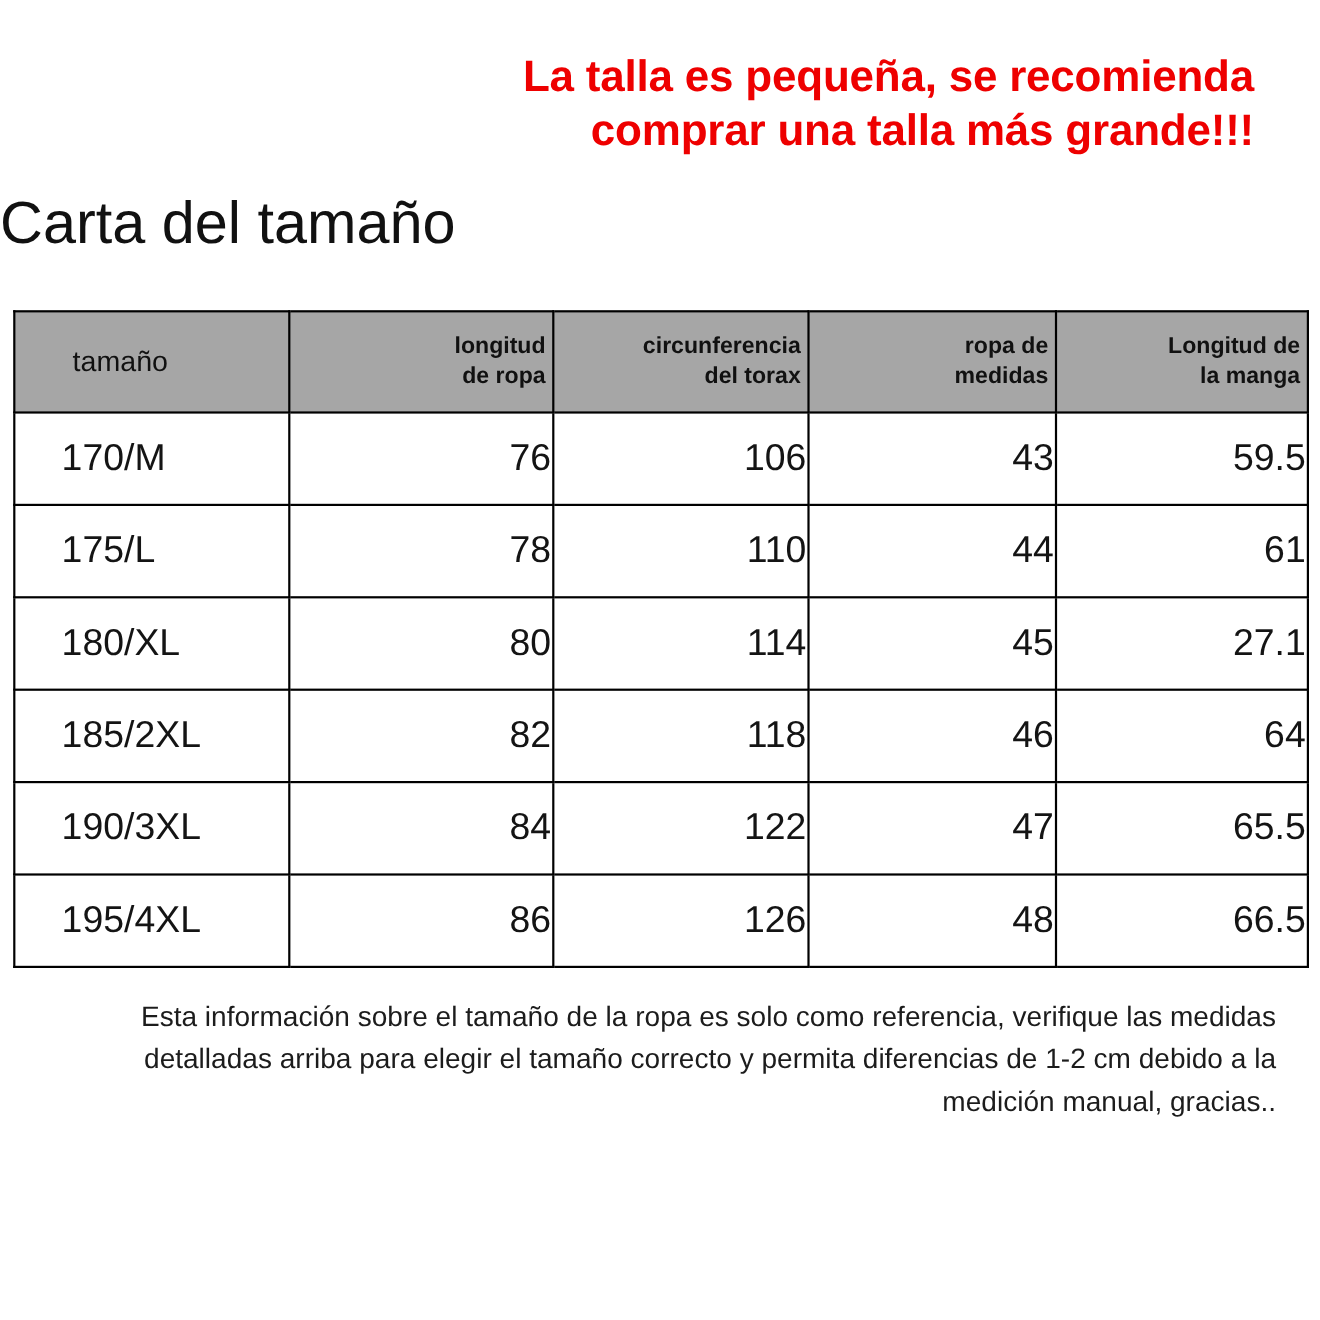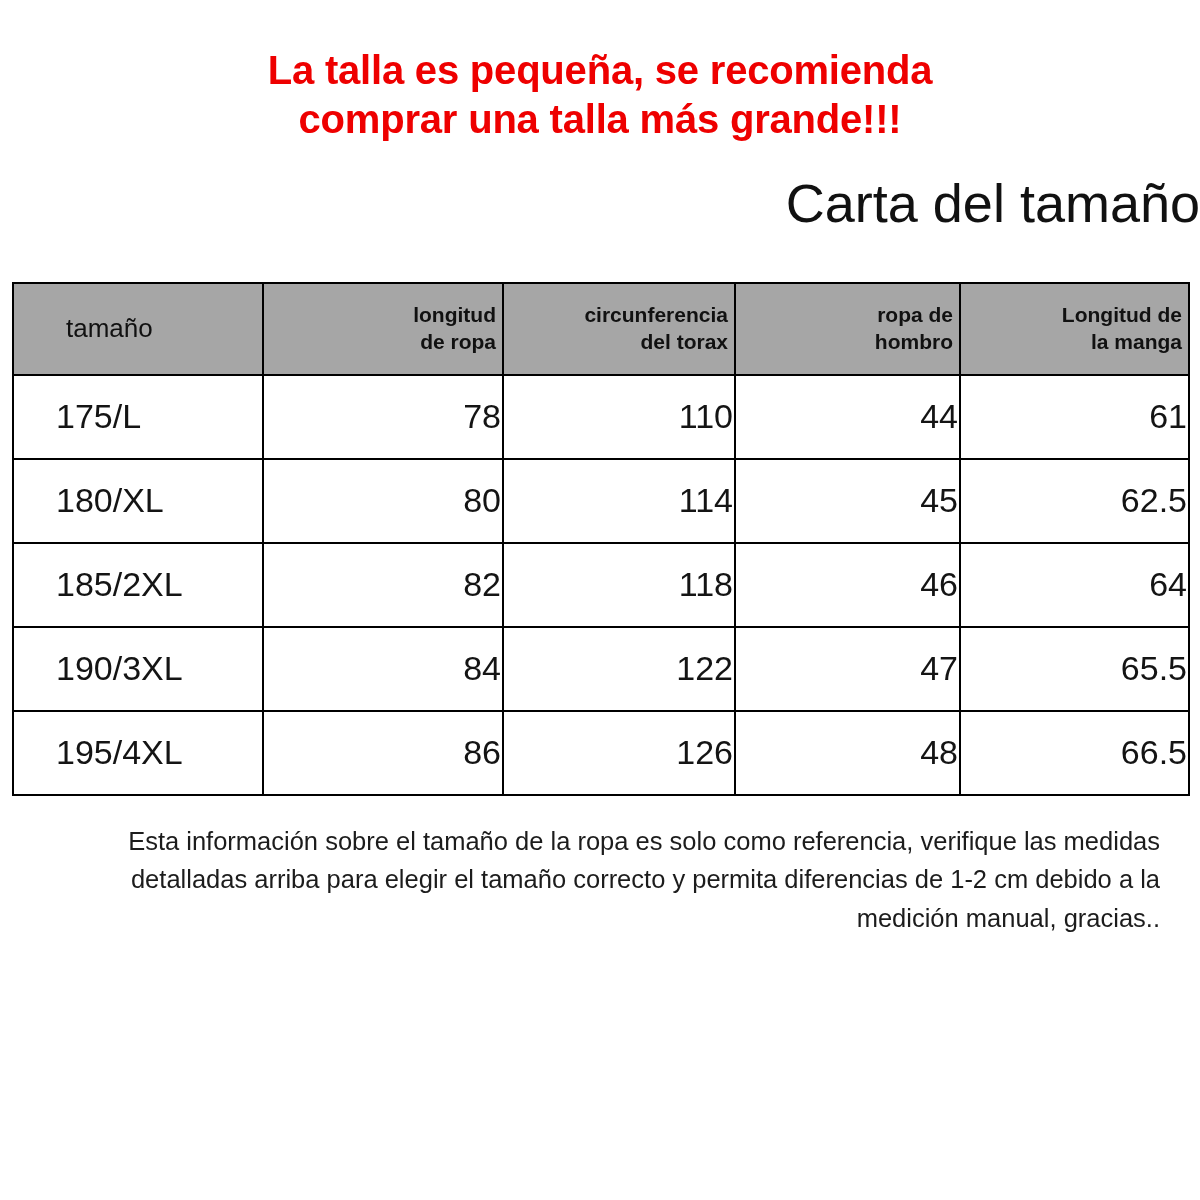--- a/index.html
+++ b/index.html
@@ -26,25 +26,26 @@
     color: #ee0000;
     font-weight: bold;
     font-size: 40px;
     line-height: 1.22;
     text-align: center;
     padding: 46px 60px 0 60px;
     letter-spacing: -0.2px;
   }
   .warning .line {
     display: block;
+    text-align: right;
   }
 
   
   .title {
-    text-align: right;
+    text-align: left;
     font-size: 54px;
     font-weight: normal;
     color: #111111;
     margin-top: 28px;
     letter-spacing: 0px;
   }
 
   
   .table-wrap {
     margin: 48px 12px 0 12px;
@@ -129,42 +130,49 @@
           <th>
             <span>longitud</span><br>
             <span>de ropa</span>
           </th>
           <th>
             <span>circunferencia</span><br>
             <span>del torax</span>
           </th>
           <th>
             <span>ropa de</span><br>
-            <span>hombro</span>
+            <span>medidas</span>
           </th>
           <th>
             <span>Longitud de</span><br>
             <span>la manga</span>
           </th>
         </tr>
       </thead>
       <tbody>
+        <tr>
+          <td class="size-cell">170/M</td>
+          <td>76</td>
+          <td>106</td>
+          <td>43</td>
+          <td>59.5</td>
+        </tr>
         <tr>
           <td class="size-cell">175/L</td>
           <td>78</td>
           <td>110</td>
           <td>44</td>
           <td>61</td>
         </tr>
         <tr>
           <td class="size-cell">180/XL</td>
           <td>80</td>
           <td>114</td>
           <td>45</td>
-          <td>62.5</td>
+          <td>27.1</td>
         </tr>
         <tr>
           <td class="size-cell">185/2XL</td>
           <td>82</td>
           <td>118</td>
           <td>46</td>
           <td>64</td>
         </tr>
         <tr>
           <td class="size-cell">190/3XL</td>

